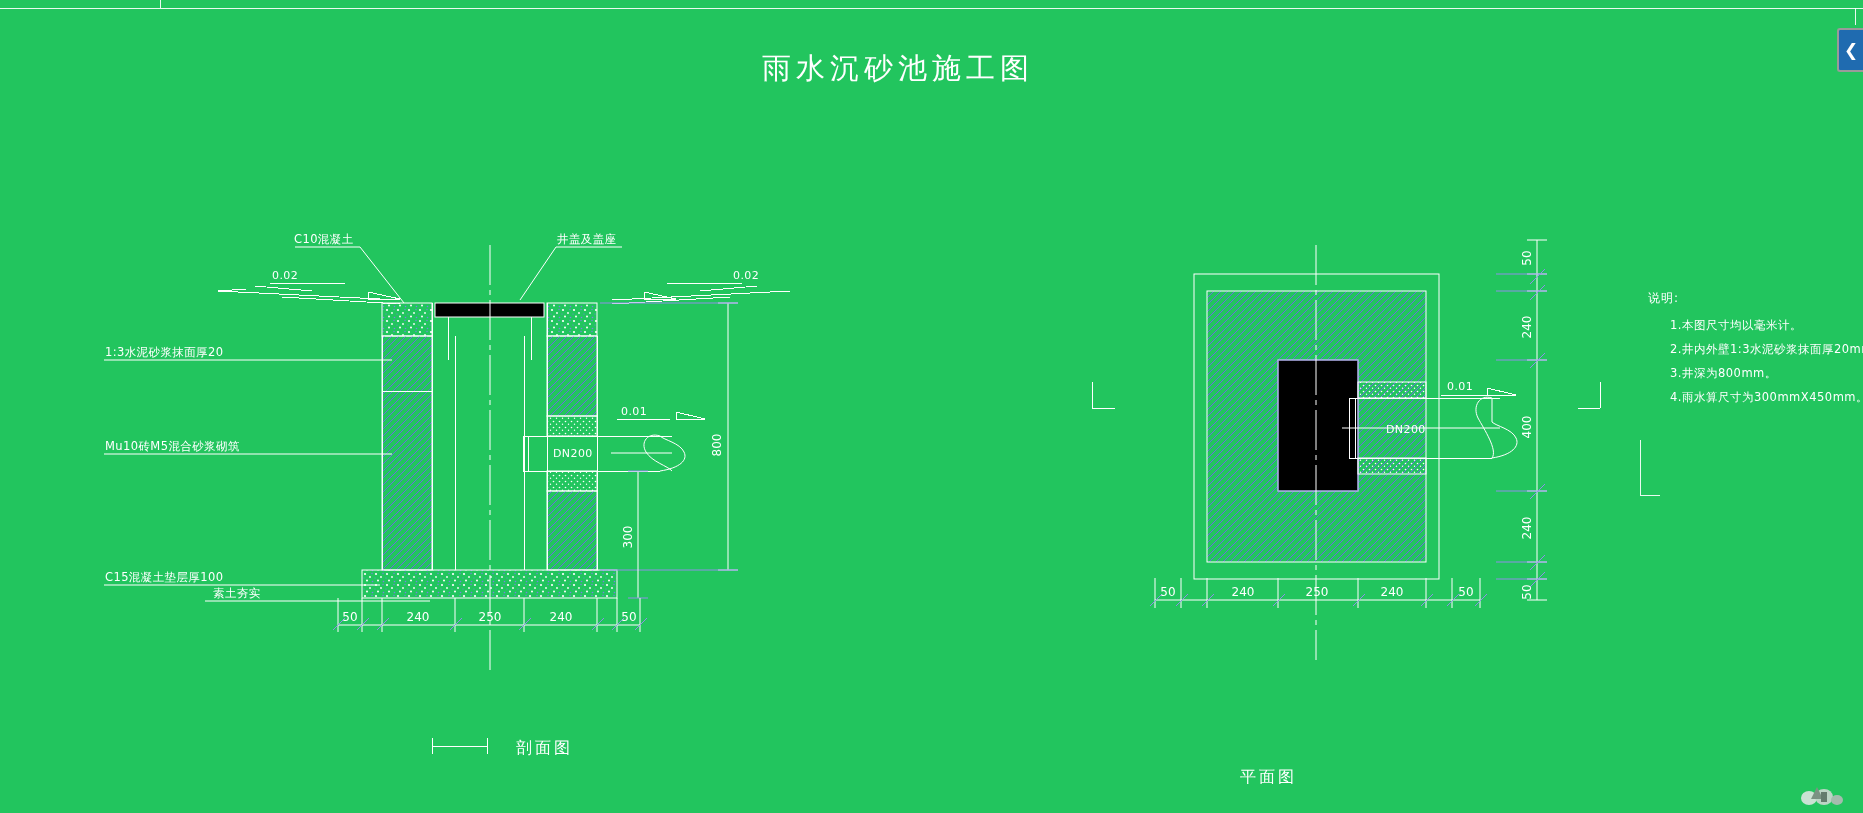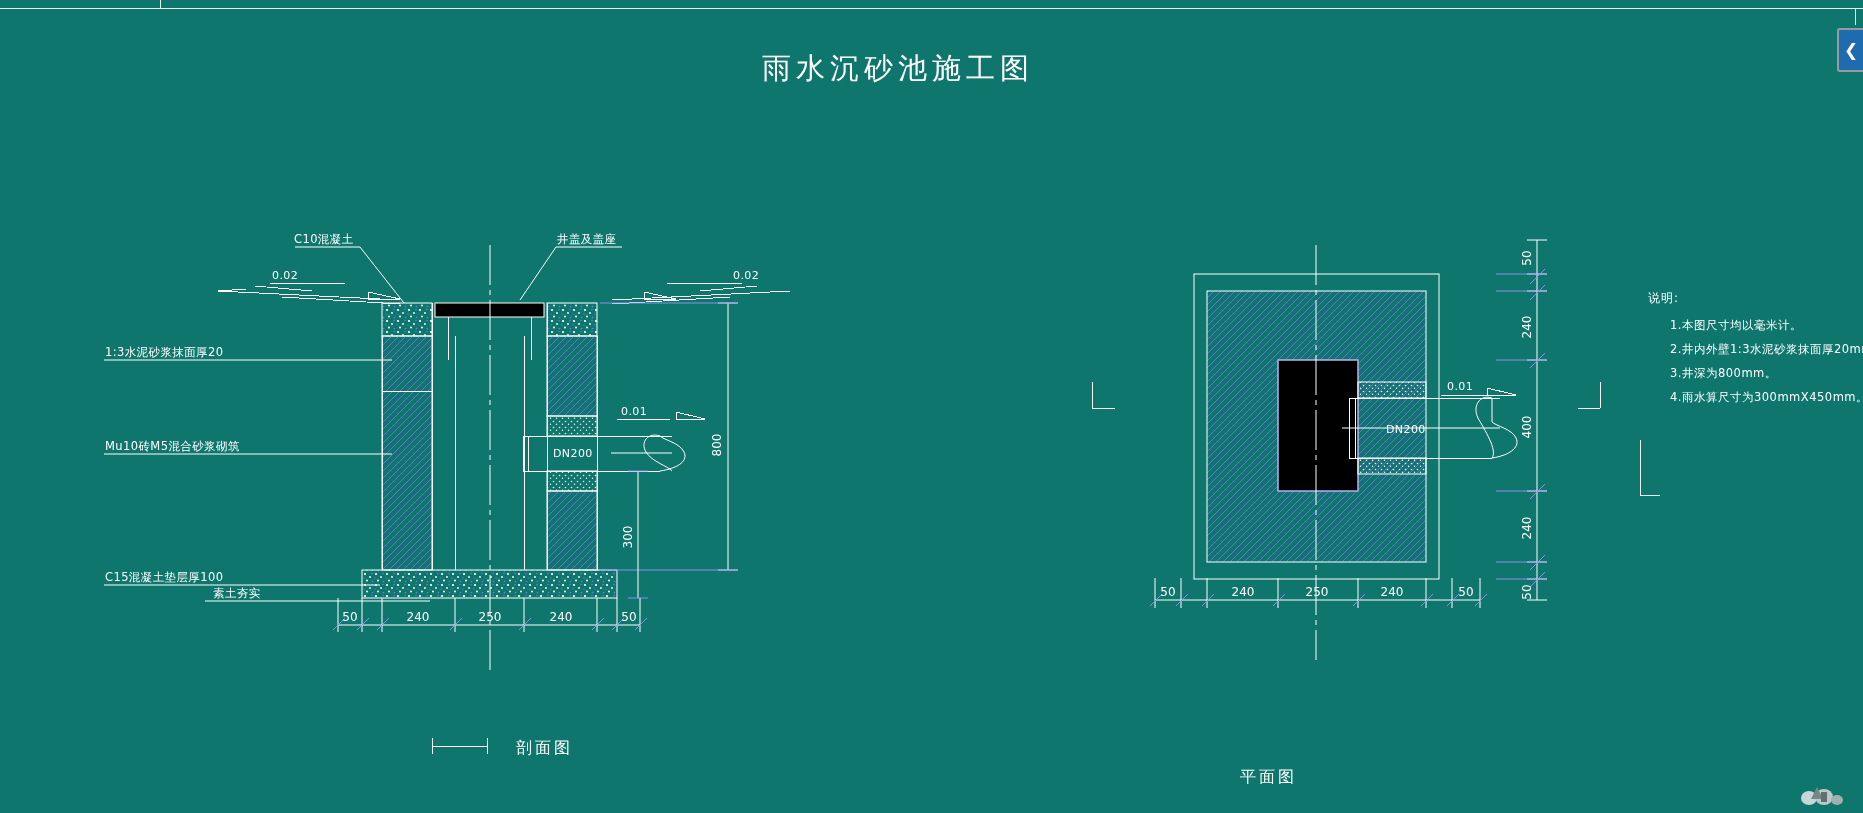--- a/index.html
+++ b/index.html
@@ -6,21 +6,21 @@
   html, body {
     margin: 0; padding: 0;
     background: #000;
     width: 1863px; height: 813px;
     overflow: hidden;
     font-family: "DejaVu Sans", "Liberation Sans", sans-serif;
   }
   #stage {
     position: relative;
     width: 1863px; height: 813px;
-    background: #0f766e;
+    background: #22c55e;
   }
   svg.cad { position: absolute; left: 0; top: 0; width: 1863px; height: 813px; display:block; }
 
   
   .viewer-btn {
     position: absolute;
     top: 28px; right: 0px;
     width: 26px; height: 44px;
     background: #1f6bb0;
     border: 2px solid #9a9a9a;

